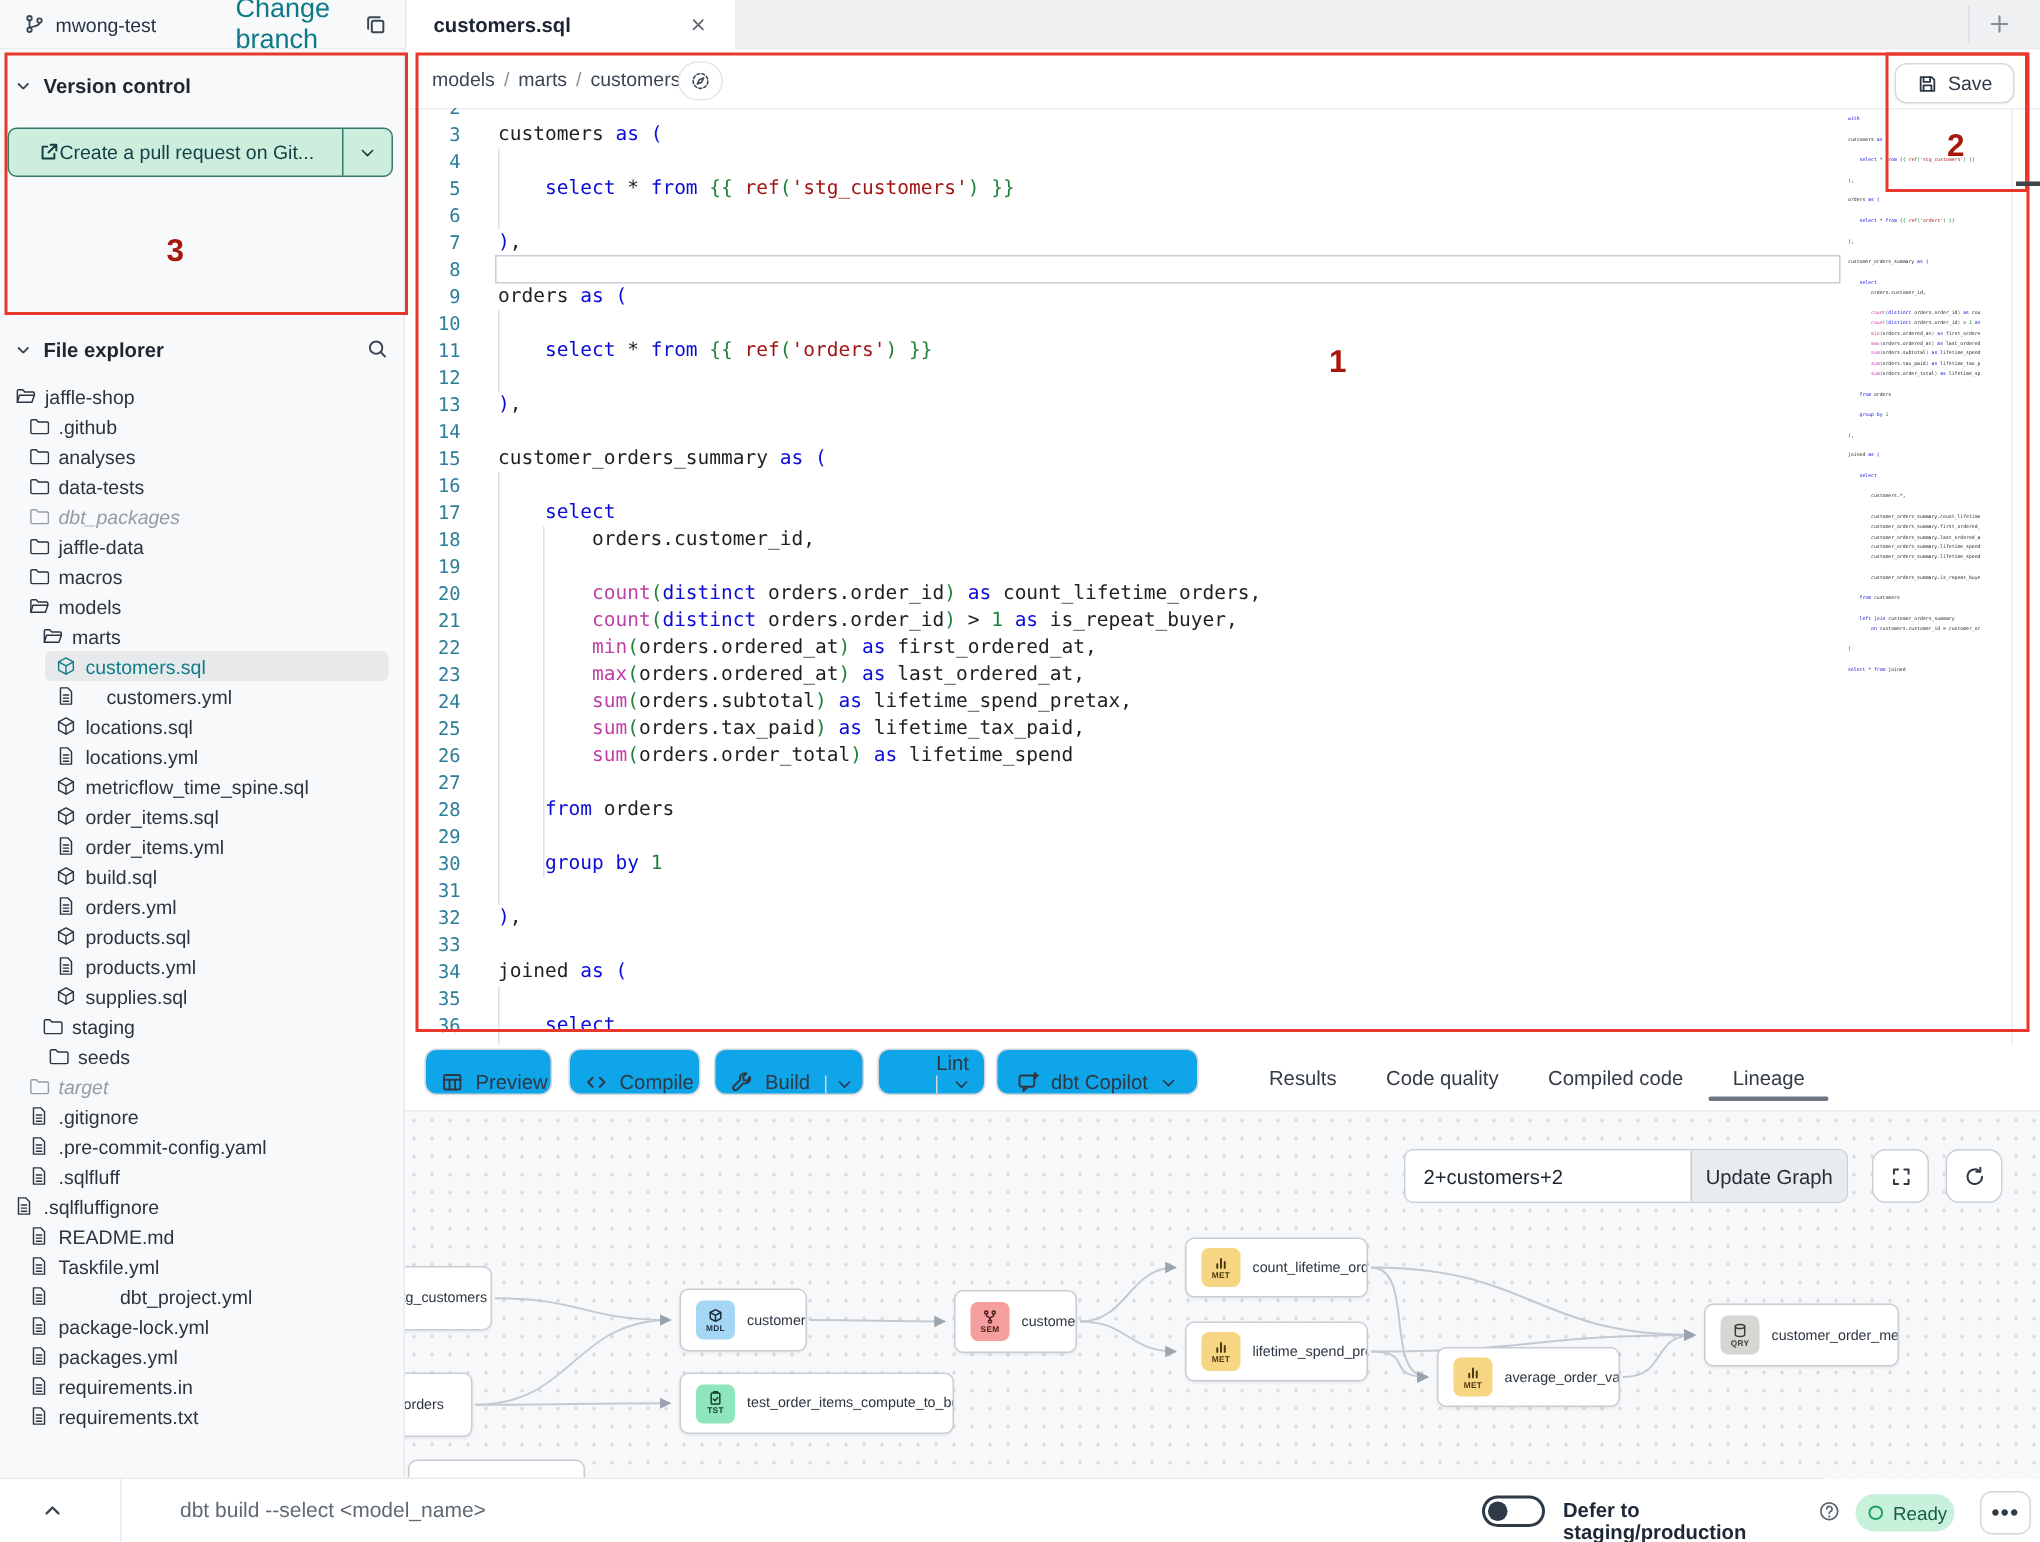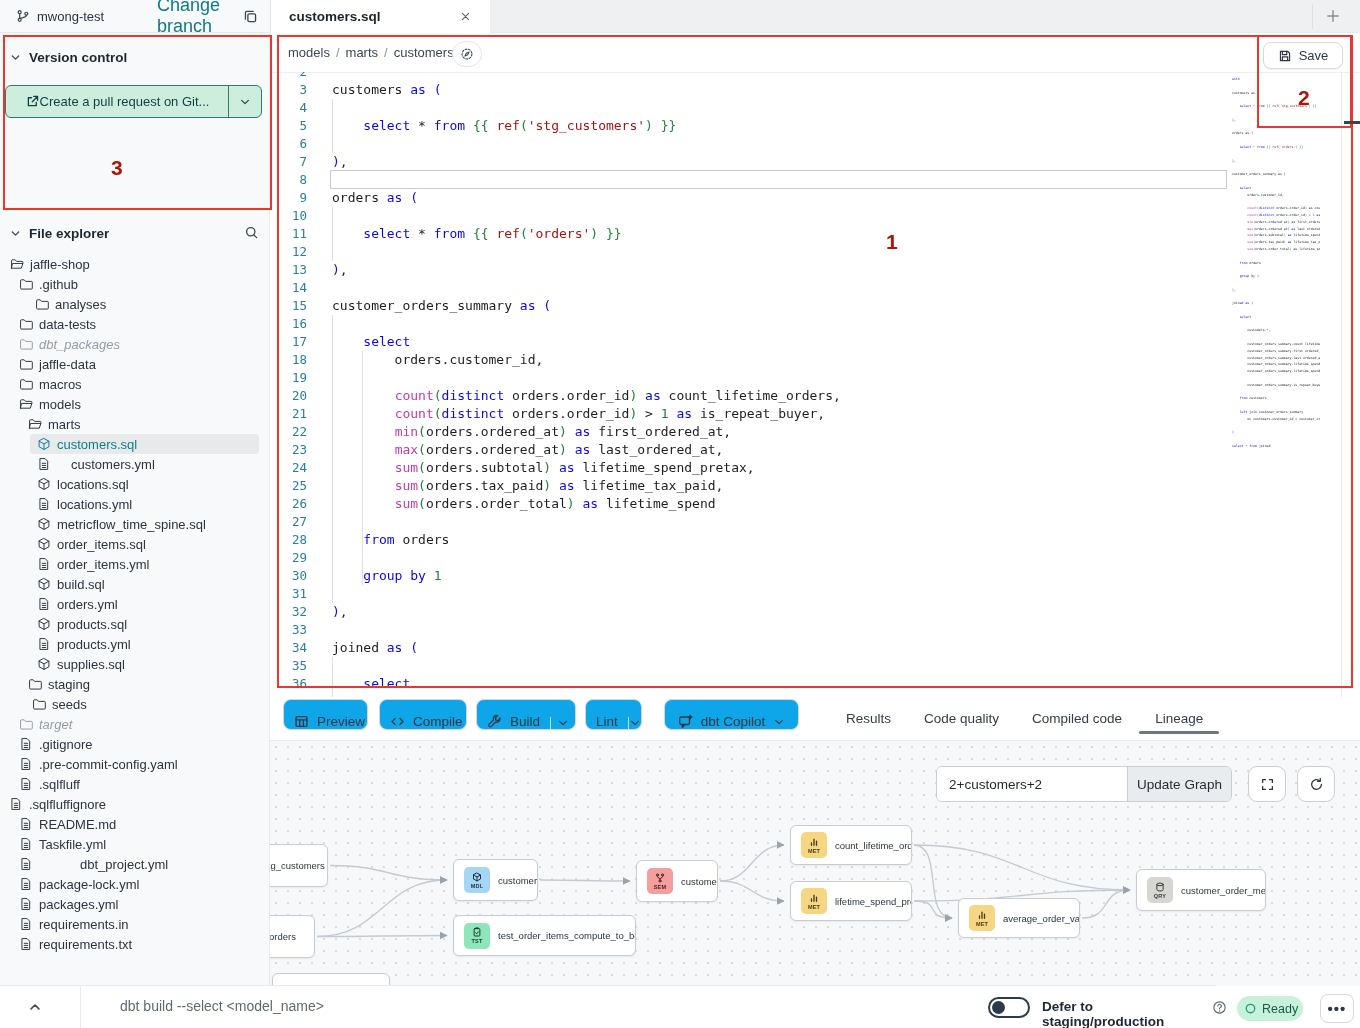--- a/index.html
+++ b/index.html
@@ -222,21 +222,21 @@
         <span>jaffle-shop</span>
       </div>
       <div class="trow" style="padding-left: 19px;">
         <span>
           <svg width="14" height="14" viewBox="0 0 16 16" fill="none" stroke="currentColor" stroke-width="1.1" stroke-linecap="round" stroke-linejoin="round">
             <path d="M1.8 4.2a1 1 0 0 1 1-1h3.1l1.6 1.8h6.7a1 1 0 0 1 1 1v6.8a1 1 0 0 1-1 1H2.8a1 1 0 0 1-1-1z"></path>
           </svg>
         </span>
         <span>.github</span>
       </div>
-      <div class="trow" style="padding-left: 35px;">
+      <div class="trow" style="padding-left: 19px;">
         <span>
           <svg width="14" height="14" viewBox="0 0 16 16" fill="none" stroke="currentColor" stroke-width="1.1" stroke-linecap="round" stroke-linejoin="round">
             <path d="M1.8 4.2a1 1 0 0 1 1-1h3.1l1.6 1.8h6.7a1 1 0 0 1 1 1v6.8a1 1 0 0 1-1 1H2.8a1 1 0 0 1-1-1z"></path>
           </svg>
         </span>
         <span>analyses</span>
       </div>
       <div class="trow" style="padding-left: 19px;">
         <span>
           <svg width="14" height="14" viewBox="0 0 16 16" fill="none" stroke="currentColor" stroke-width="1.1" stroke-linecap="round" stroke-linejoin="round">
@@ -689,21 +689,21 @@
           </svg>
         </span>
         <span>Build</span>
       </span>
       <span class="act-seg" style="width:29px">
         <svg width="12" height="12" viewBox="0 0 16 16" fill="none" stroke="currentColor" stroke-width="1.4" stroke-linecap="round" stroke-linejoin="round">
           <path d="M3.5 5.8L8 10.3l4.5-4.5"></path>
         </svg>
       </span>
     </div>
-    <div class="act-btn" style="left: 315px; width: 57px;">
+    <div class="act-btn" style="left: 315px; width: 72px; flex-direction: column;">
       <span class="act-main">
         <span>Lint</span>
       </span>
       <span class="act-seg" style="width:31px">
         <svg width="12" height="12" viewBox="0 0 16 16" fill="none" stroke="currentColor" stroke-width="1.4" stroke-linecap="round" stroke-linejoin="round">
           <path d="M3.5 5.8L8 10.3l4.5-4.5"></path>
         </svg>
       </span>
     </div>
     <div class="act-btn" style="left: 394px; width: 135px;">

